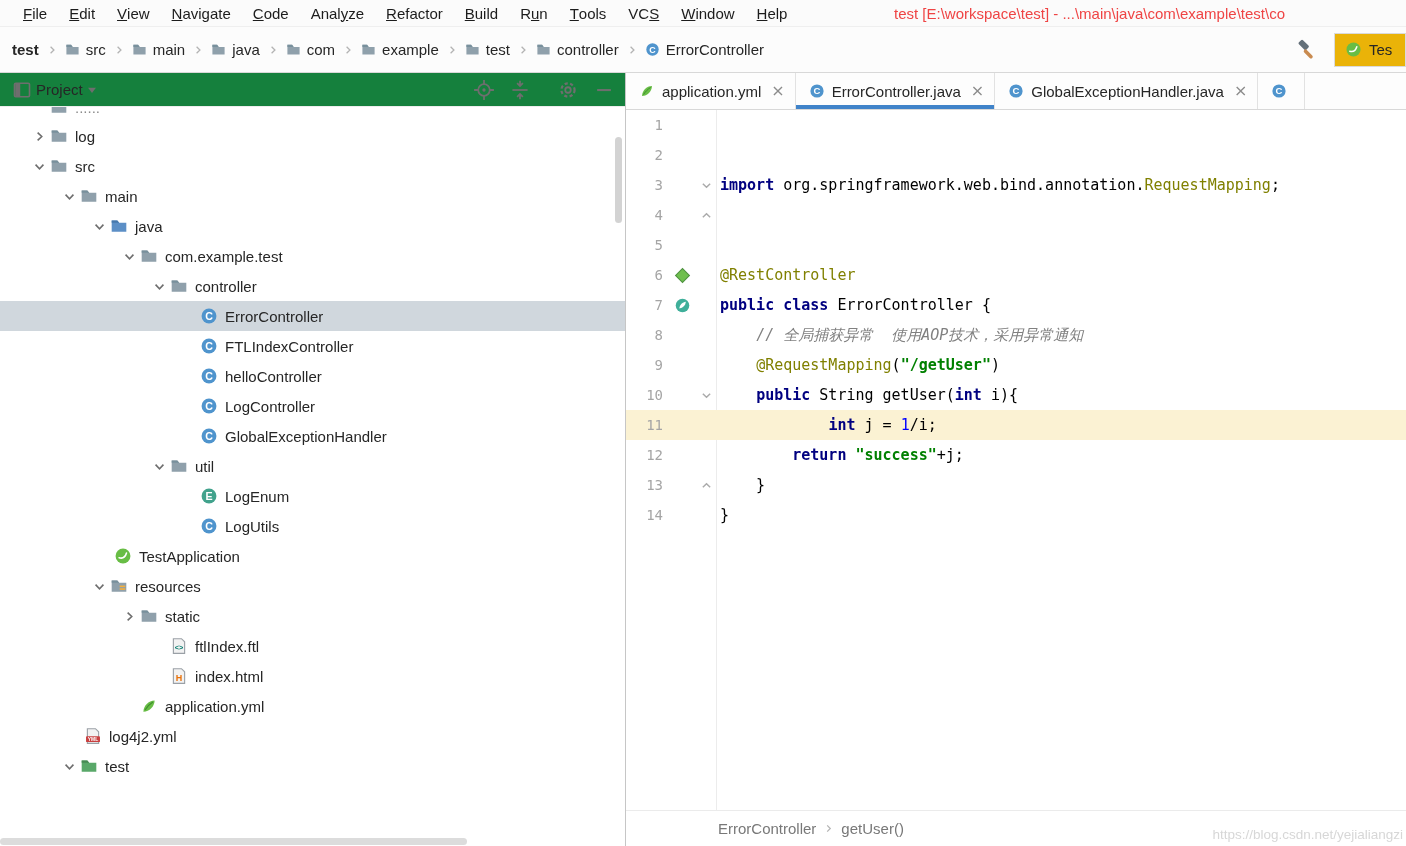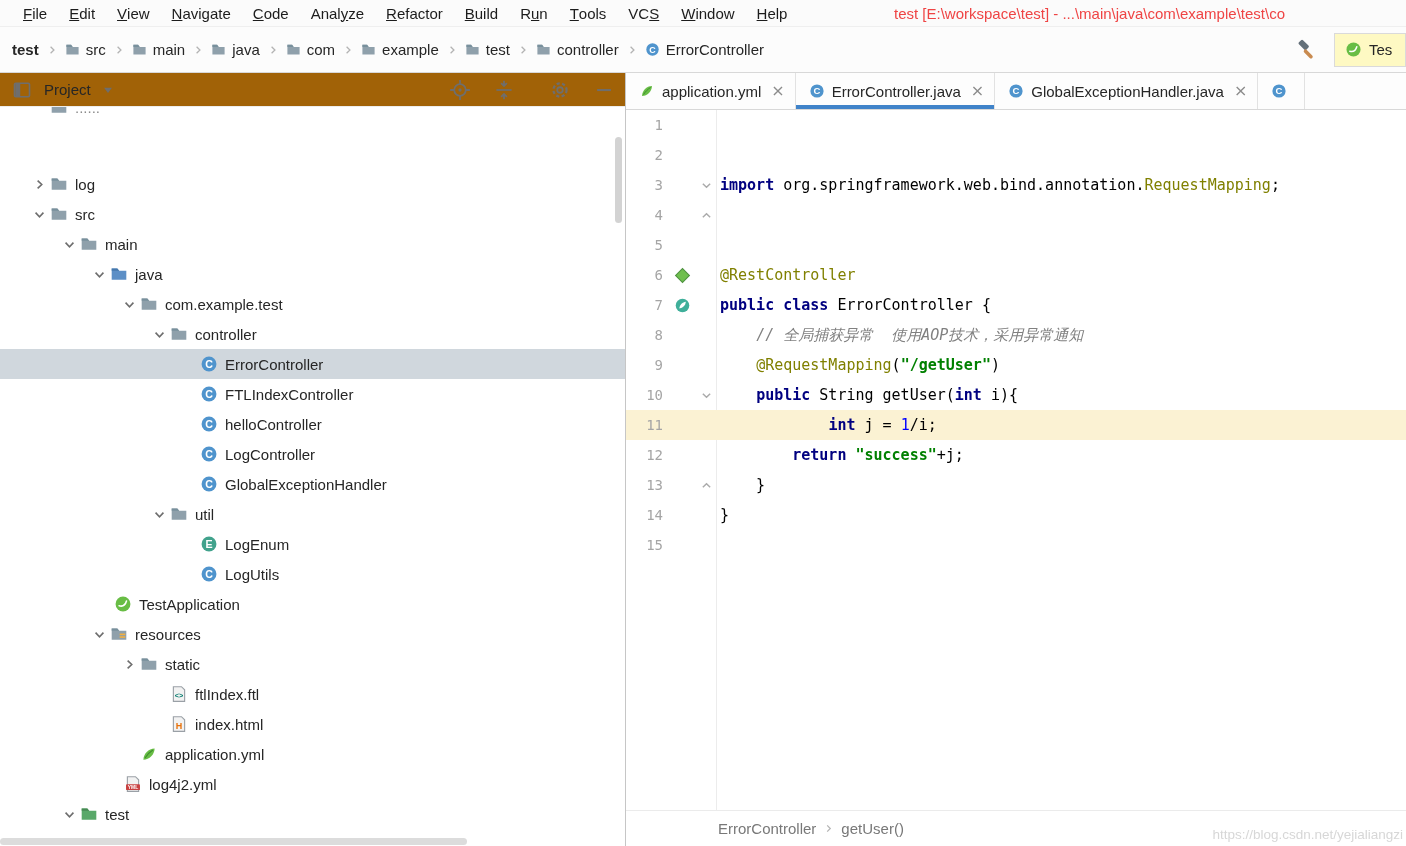--- a/index.html
+++ b/index.html
@@ -20,32 +20,32 @@
 
   
   .navbar { height: 46px; flex: 0 0 46px; display: flex; align-items: center; background: #FCFCFC;
             border-bottom: 1px solid #D8D8D8; padding-left: 10px; position: relative; }
   .crumbs { display: flex; align-items: center; flex: 1; min-width: 0; }
   .crumb { display: flex; align-items: center; gap: 6px; padding: 2px 2px; white-space: nowrap; }
   .crumb.bold { font-weight: bold; }
   .crumb-sep { width: 14px; height: 14px; margin: 0 4px; }
   .nav-right { position: absolute; right: 0; top: 0; height: 100%; display: flex; align-items: center; }
   .hammer-btn { width: 22px; height: 22px; margin-right: 16px; }
-  .runbox { display: flex; align-items: center; gap: 7px; background: #fef9c3; border: 1px solid #DADADA;
+  .runbox { display: flex; align-items: center; gap: 7px; background: #eab308; border: 1px solid #DADADA;
             height: 34px; padding: 0 10px; width: 72px; overflow: hidden; white-space: nowrap; }
   .runbox .icn { width: 17px; height: 17px; }
 
   
   .main { flex: 1; display: flex; min-height: 0; }
 
   
   .project-panel { width: 626px; flex: 0 0 626px; border-right: 1px solid #C6C6C6; background: #fff;
                    display: flex; flex-direction: column; position: relative; }
-  .panel-header { height: 34px; flex: 0 0 34px; display: flex; align-items: center; gap: 8px;
-                  padding: 0 10px 0 12px; background: #a16207; border-bottom: 1px solid #EDEDED; }
+  .panel-header { height: 34px; flex: 0 0 34px; display: flex; align-items: center; gap: 0;
+                  padding: 0 10px 0 12px; background: #15803d; border-bottom: 1px solid #EDEDED; }
   .panel-header .spacer { flex: 1; }
   .hicon { width: 20px; height: 20px; display: inline-flex; }
   .hicon.lg { width: 22px; height: 22px; }
   .ph-title { margin: 0 2px 0 4px; }
   .tree { flex: 1; overflow: hidden; position: relative; padding-top: 0; }
   .tree-partial { height: 14px; overflow: hidden; }
   .tree-partial .tree-row { margin-top: -15px; color: #8b8b8b; }
   .tree-row { height: 30px; display: flex; align-items: center; white-space: nowrap; cursor: default; }
   .tree-row.selected { background: #D0D7DD; }
   .tree-arrow { width: 22px; height: 22px; flex: 0 0 22px; display: inline-flex; align-items: center; justify-content: center; }
@@ -296,21 +296,21 @@
               <span class="tree-arrow"></span>
               <span class="icn ticon" style="width: 18px; height: 18px;">
                 <svg viewBox="0 0 16 16">
                   <path fill="#8FA0AB" d="M1.5 3h5l1.7 2.2h6.3v8H1.5z"></path>
                   <path fill="#78909C" d="M1.5 3h5l1.7 2.2H1.5z"></path>
                 </svg>
               </span>
               <span>......</span>
             </div>
           </div>
-          <div class="tree-row" style="padding-left: 28px; margin-top: 48px;">
+          <div class="tree-row" style="padding-left: 28px;">
             <span class="tree-arrow">
               <span class="icn" style="width: 15px; height: 15px;">
                 <svg viewBox="0 0 16 16">
                   <path d="M6 3.8L10.4 8 6 12.2" stroke="#6E6E6E" stroke-width="1.7" fill="none"></path>
                 </svg>
               </span>
             </span>
             <span class="icn ticon" style="width: 18px; height: 18px;">
               <svg viewBox="0 0 16 16">
                 <path fill="#8FA0AB" d="M1.5 3h5l1.7 2.2h6.3v8H1.5z"></path>
@@ -552,21 +552,21 @@
           <div class="tree-row" style="padding-left: 118px;">
             <span class="tree-arrow"></span>
             <span class="icn ticon" style="width: 18px; height: 18px;">
               <svg viewBox="0 0 16 16">
                 <path d="M3 13C3.2 7.5 7.5 3.2 13 3c-.2 5.5-4.5 9.8-10 10z" fill="#68BD45"></path>
                 <path d="M4.5 11.5C6.5 8.5 9 6 11.5 4.5" stroke="#3E8E2E" stroke-width="1" fill="none"></path>
               </svg>
             </span>
             <span>application.yml</span>
           </div>
-          <div class="tree-row" style="padding-left: 102px;">
+          <div class="tree-row" style="padding-left: 62px;">
             <span class="tree-arrow"></span>
             <span class="icn ticon" style="width: 18px; height: 18px;">
               <svg viewBox="0 0 16 16">
                 <path d="M3 1.5h7.2L13 4.3v10.2H3z" fill="#F2F2F2" stroke="#9AA0A6"></path>
                 <rect x="1.8" y="8.2" width="12.4" height="5.2" rx="0.8" fill="#C94040"></rect>
                 <text x="8" y="12.1" font-size="4.4" font-weight="bold" fill="#fff" text-anchor="middle" font-family="Liberation Sans,sans-serif">YML</text>
               </svg>
             </span>
             <span>log4j2.yml</span>
           </div>
@@ -746,26 +746,20 @@
               </span>
             </span>
             <span class="codetxt"><span class="tok-pl">    }</span></span>
           </div>
           <div class="eline">
             <span class="lnum">14</span>
             <span class="gslot"></span>
             <span class="fslot"></span>
             <span class="codetxt"><span class="tok-pl">}</span></span>
           </div>
-          <div class="eline">
-            <span class="lnum">15</span>
-            <span class="gslot"></span>
-            <span class="fslot"></span>
-            <span class="codetxt"></span>
-          </div>
         </div>
       <div class="efooter">
         <span>ErrorController</span>
         <span class="icn bc-sep">
             <svg viewBox="0 0 16 16">
               <path d="M6.4 4.2L10.2 8l-3.8 3.8" stroke="#B4B4B4" stroke-width="1.5" fill="none"></path>
             </svg>
           </span>
         <span>getUser()</span>
         <span class="watermark">https://blog.csdn.net/yejialiangzi</span>

